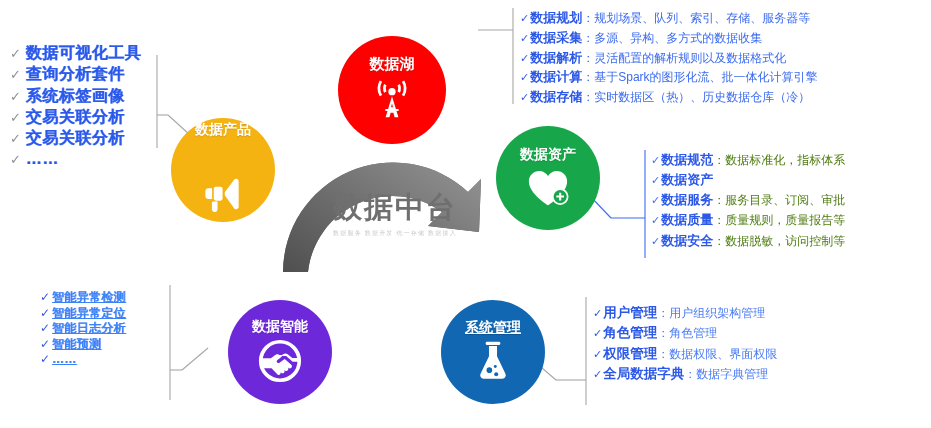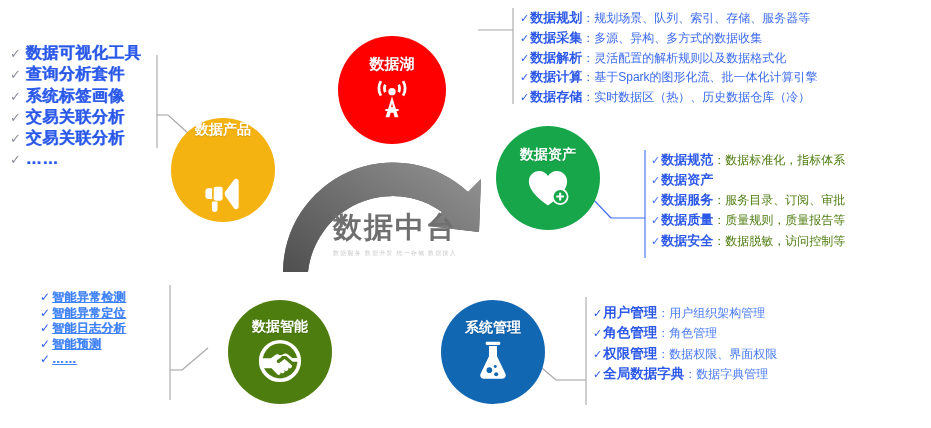--- a/index.html
+++ b/index.html
@@ -25,21 +25,21 @@
   
   .ring-wrap {
     position: absolute;
     left: 246px; top: 104px;
     width: 290px; height: 290px;
   }
 
   
   .center-label {
     position: absolute;
-    left: 300px; top: 212px;
+    left: 300px; top: 192px;
     width: 190px;
     text-align: center;
     z-index: 4;
   }
   .center-title {
     font-size: 29px;
     font-weight: bold;
     color: #6f6f6f;
     letter-spacing: 2px;
     line-height: 1.1;
@@ -73,22 +73,22 @@
   .node-icon {
     display: block;
     margin-top: 3px;
   }
 
   #node-lake      { left: 338px; top: 36px;  width: 108px; height: 108px; background: #FE0000; }
   #node-lake .node-label { font-size: 15px; }
   #node-asset     { left: 496px; top: 126px; width: 104px; height: 104px; background: #17A74A; }
   #node-asset .node-label { font-size: 14px; }
   #node-system    { left: 441px; top: 300px; width: 104px; height: 104px; background: #1267B2; }
-  #node-system .node-label { font-size: 14px; }
-  #node-intel     { left: 228px; top: 300px; width: 104px; height: 104px; background: #4d7c0f; }
+  #node-system .node-label { font-size: 14px; text-decoration: underline; }
+  #node-intel     { left: 228px; top: 300px; width: 104px; height: 104px; background: #6d28d9; }
   #node-intel .node-label { font-size: 14px; }
   #node-product   { left: 171px; top: 118px; width: 104px; height: 104px; background: #F5B312; gap: 33px; }
   #node-product .node-label { font-size: 14px; }
 
   
   .block {
     position: absolute;
     z-index: 6;
   }
   .bullet {

